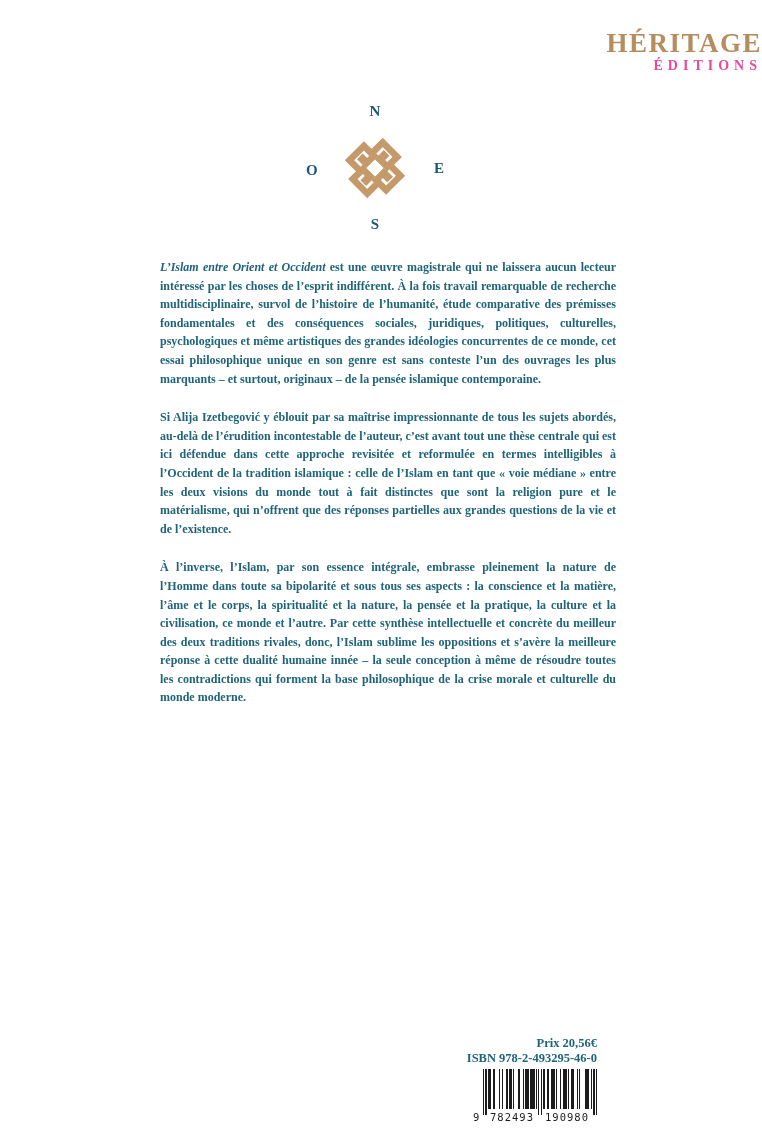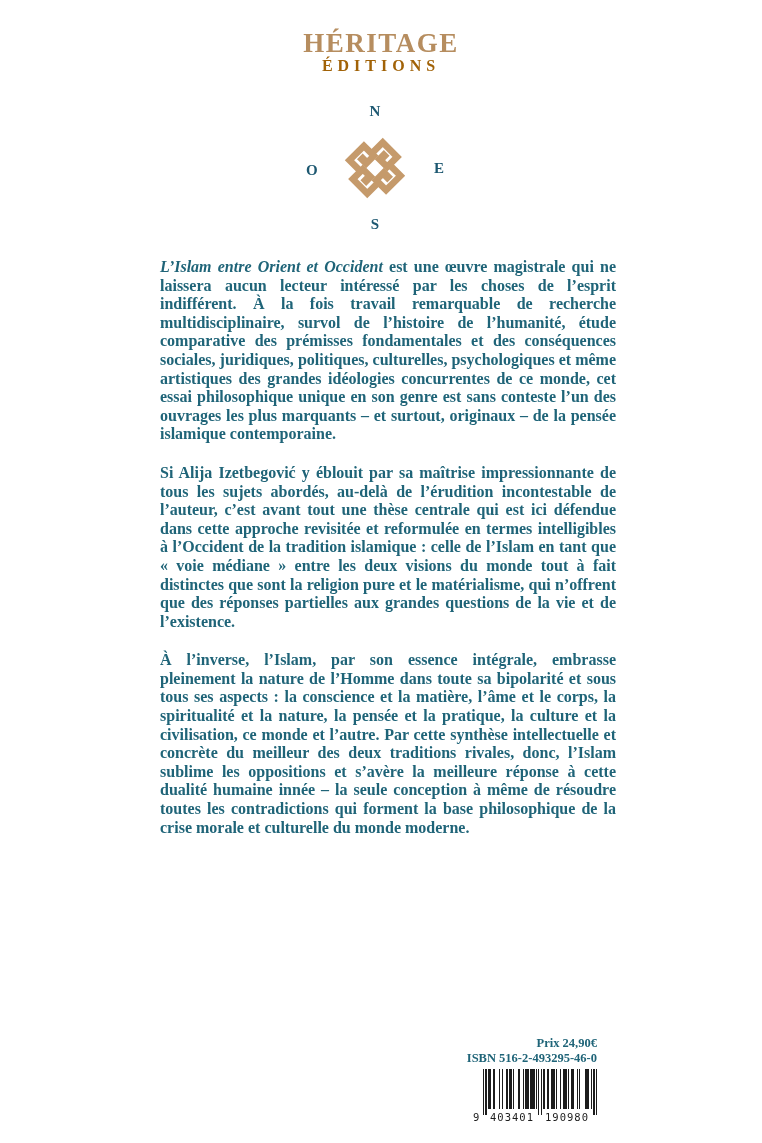--- a/index.html
+++ b/index.html
@@ -12,36 +12,36 @@
     overflow: hidden;
     font-family: "Liberation Serif", serif;
   }
 
   
   .brand {
     position: absolute;
     top: 30px;
     left: 0;
     width: 100%;
-    text-align: center;
+    text-align: right;
     color: #b68d5f;
   }
   .brand-name {
     font-size: 27px;
     font-weight: 700;
     letter-spacing: 1.5px;
     line-height: 27px;
   }
   .brand-sub {
-    font-size: 16px;
+    font-size: 14px;
     font-weight: 700;
     letter-spacing: 5px;
     line-height: 14px;
     margin-top: 2px;
-    color: #a16207;
+    color: #ec4899;
   }
 
   
   .compass {
     position: absolute;
     top: 103px;
     left: 306px;
     width: 138px;
     height: 130px;
     color: #1d5871;
@@ -62,21 +62,21 @@
     height: 94px;
   }
 
   
   .synopsis {
     position: absolute;
     top: 258px;
     left: 160px;
     width: 456px;
     color: #1f6478;
-    font-size: 16px;
+    font-size: 12px;
     font-weight: 700;
     line-height: 18.6px;
     text-align: justify;
   }
   .synopsis p { margin: 0 0 20px 0; }
   .synopsis p:last-child { margin-bottom: 12px; }
   .synopsis i { font-style: italic; }
 
   
   .footer {
@@ -153,22 +153,22 @@
     </div>
   </div>
 
   <main class="synopsis">
     <p><i>L’Islam entre Orient et Occident</i><span> est une œuvre magistrale qui ne laissera aucun lecteur intéressé par les choses de l’esprit indifférent. À la fois travail remarquable de recherche multidisciplinaire, survol de l’histoire de l’humanité, étude comparative des prémisses fondamentales et des conséquences sociales, juridiques, politiques, culturelles, psychologiques et même artistiques des grandes idéologies concurrentes de ce monde, cet essai philosophique unique en son genre est sans conteste l’un des ouvrages les plus marquants – et surtout, originaux – de la pensée islamique contemporaine.</span></p>
     <p>Si Alija Izetbegović y éblouit par sa maîtrise impressionnante de tous les sujets abordés, au-delà de l’érudition incontestable de l’auteur, c’est avant tout une thèse centrale qui est ici défendue dans cette approche revisitée et reformulée en termes intelligibles à l’Occident de la tradition islamique : celle de l’Islam en tant que « voie médiane » entre les deux visions du monde tout à fait distinctes que sont la religion pure et le matérialisme, qui n’offrent que des réponses partielles aux grandes questions de la vie et de l’existence.</p>
     <p>À l’inverse, l’Islam, par son essence intégrale, embrasse pleinement la nature de l’Homme dans toute sa bipolarité et sous tous ses aspects : la conscience et la matière, l’âme et le corps, la spiritualité et la nature, la pensée et la pratique, la culture et la civilisation, ce monde et l’autre. Par cette synthèse intellectuelle et concrète du meilleur des deux traditions rivales, donc, l’Islam sublime les oppositions et s’avère la meilleure réponse à cette dualité humaine innée – la seule conception à même de résoudre toutes les contradictions qui forment la base philosophique de la crise morale et culturelle du monde moderne.</p>
   </main>
 
   <footer class="footer">
-    <div class="price">Prix 24,90€</div>
-    <div class="isbn">ISBN 516-2-493295-46-0</div>
+    <div class="price">Prix 20,56€</div>
+    <div class="isbn">ISBN 978-2-493295-46-0</div>
     <div class="barcode">
       <div class="bars" id="barcode-bars">
           <div class="bar guard" style="left: 0px; width: 1.2px;"></div>
           <div class="bar guard" style="left: 2.4px; width: 1.2px;"></div>
           <div class="bar" style="left: 4.8px; width: 3.6px;"></div>
           <div class="bar" style="left: 9.6px; width: 2.4px;"></div>
           <div class="bar" style="left: 15.6px; width: 1.2px;"></div>
           <div class="bar" style="left: 19.2px; width: 1.2px;"></div>
           <div class="bar" style="left: 22.8px; width: 2.4px;"></div>
           <div class="bar" style="left: 26.4px; width: 2.4px;"></div>
@@ -189,18 +189,18 @@
           <div class="bar" style="left: 85.2px; width: 1.2px;"></div>
           <div class="bar" style="left: 87.6px; width: 3.6px;"></div>
           <div class="bar" style="left: 93.6px; width: 1.2px;"></div>
           <div class="bar" style="left: 96px; width: 1.2px;"></div>
           <div class="bar" style="left: 102px; width: 3.6px;"></div>
           <div class="bar" style="left: 108px; width: 1.2px;"></div>
           <div class="bar guard" style="left: 110.4px; width: 1.2px;"></div>
           <div class="bar guard" style="left: 112.8px; width: 1.2px;"></div>
         </div>
       <span class="bdigit bd-first">9</span>
-      <span class="bdigit bd-left">403401</span>
+      <span class="bdigit bd-left">782493</span>
       <span class="bdigit bd-right">190980</span>
     </div>
   </footer>
 
 </div>
 
 </body></html>

